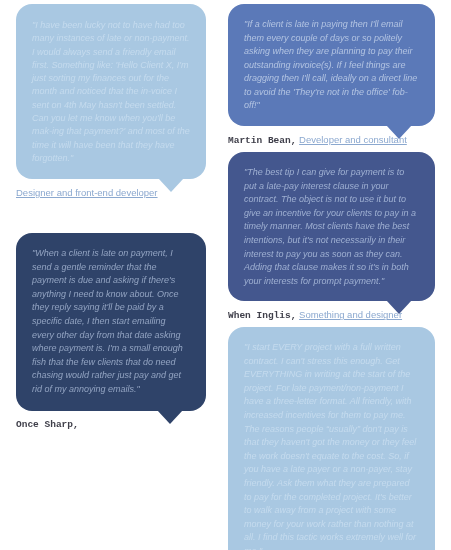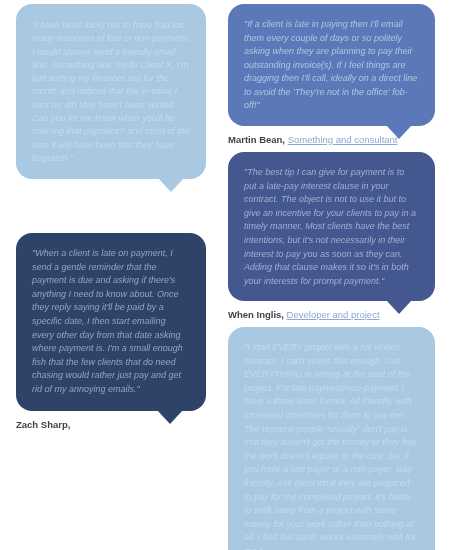--- a/index.html
+++ b/index.html
@@ -49,20 +49,21 @@
   .attribution {
     margin-top: 7px;
     font-size: 9.5px;
     line-height: 13.5px;
     color: #3a3a44;
     font-family: "Liberation Sans", sans-serif;
   }
   .attribution .person-name {
     font-weight: bold;
     color: #3f3f4a;
+    font-family: Liberation Mono, monospace;
   }
   .attribution .person-role {
     color: #8ba8cf;
     text-decoration: underline;
     cursor: pointer;
   }
   .attr-stacked .person-name { display: block; }
 
   
   #t-jen        { left: 16px;  top: 4px;   width: 190px; }
@@ -93,53 +94,53 @@
 <body>
 
 <div id="board">
 
   <div class="testimonial" id="t-jen">
     <div class="bubble">
       <p class="bubble-text">"I have been lucky not to have had too many instances of late or non-payment. I would always send a friendly email first. Something like: 'Hello Client X, I'm just sorting my finances out for the month and noticed that the in-voice I sent on 4th May hasn't been settled. Can you let me know when you'll be mak-ing that payment?' and most of the time it will have been that they have forgotten."</p>
       <span class="tail"></span>
     </div>
     <div class="attribution attr-stacked">
-      
+      <span class="person-role">Designer and front-end developer</span>
     </div>
   </div>
 
   <div class="testimonial" id="t-martin">
     <div class="bubble">
       <p class="bubble-text">"If a client is late in paying then I'll email them every couple of days or so politely asking when they are planning to pay their outstanding invoice(s). If I feel things are dragging then I'll call, ideally on a direct line to avoid the 'They're not in the office' fob-off!"</p>
       <span class="tail"></span>
     </div>
     <div class="attribution">
       <span class="person-name">Martin Bean,</span>
-      <span class="person-role">Something and consultant</span>
+      <span class="person-role">Developer and consultant</span>
     </div>
   </div>
 
   <div class="testimonial" id="t-zach">
     <div class="bubble">
       <p class="bubble-text">"The best tip I can give for payment is to put a late-pay interest clause in your contract. The object is not to use it but to give an incentive for your clients to pay in a timely manner. Most clients have the best intentions, but it's not necessarily in their interest to pay you as soon as they can. Adding that clause makes it so it's in both your interests for prompt payment."</p>
       <span class="tail"></span>
     </div>
     <div class="attribution">
       <span class="person-name">When Inglis,</span>
-      <span class="person-role">Developer and project</span>
+      <span class="person-role">Something and designer</span>
     </div>
   </div>
 
   <div class="testimonial" id="t-remy">
     <div class="bubble">
       <p class="bubble-text">"When a client is late on payment, I send a gentle reminder that the payment is due and asking if there's anything I need to know about. Once they reply saying it'll be paid by a specific date, I then start emailing every other day from that date asking where payment is. I'm a small enough fish that the few clients that do need chasing would rather just pay and get rid of my annoying emails."</p>
       <span class="tail"></span>
     </div>
     <div class="attribution attr-stacked">
-      <span class="person-name">Zach Sharp,</span>
+      <span class="person-name">Once Sharp,</span>
     </div>
   </div>
 
   <div class="testimonial" id="t-ronnie">
     <div class="bubble">
       <p class="bubble-text">"I start EVERY project with a full written contract. I can't stress this enough. Get EVERYTHING in writing at the start of the project. For late payment/non-payment I have a three-letter format. All friendly, with increased incentives for them to pay me. The reasons people “usually” don't pay is that they haven't got the money or they feel the work doesn't equate to the cost. So, if you have a late payer or a non-payer, stay friendly. Ask them what they are prepared to pay for the completed project. It's better to walk away from a project with some money for your work rather than nothing at all. I find this tactic works extremely well for me."</p>
 
     </div>
 
   </div>

